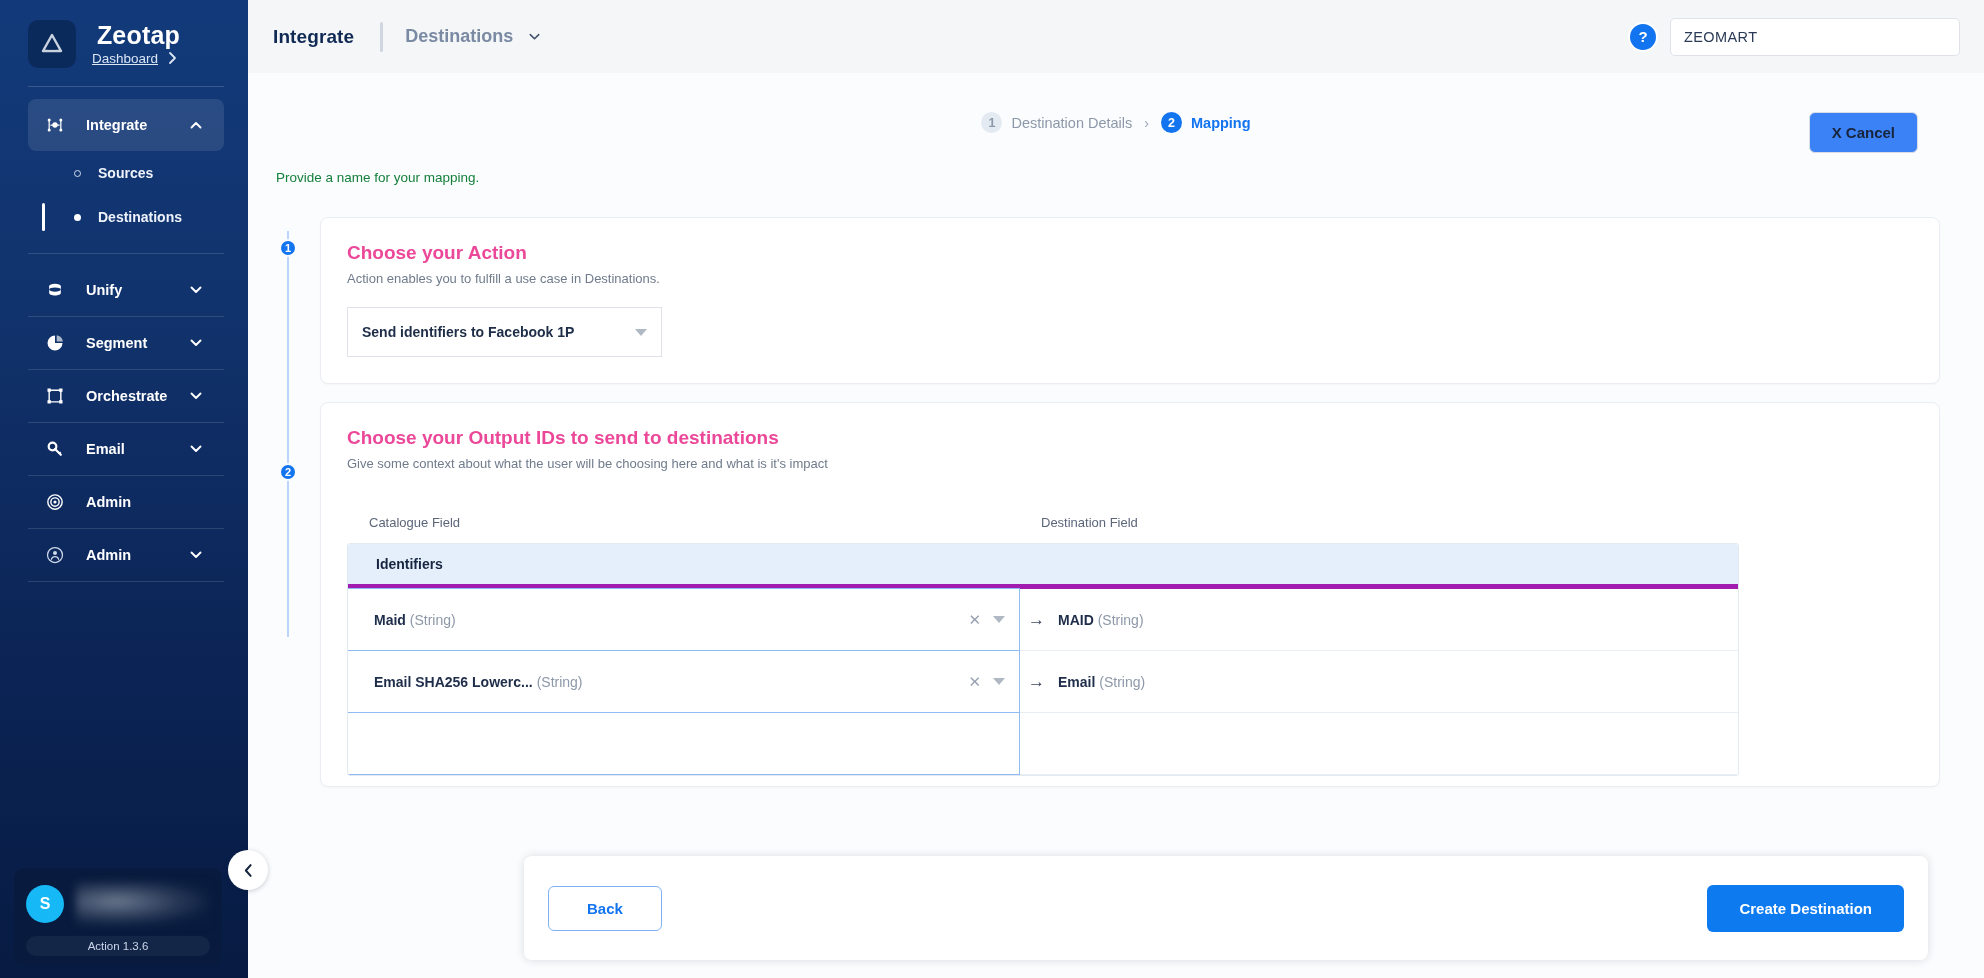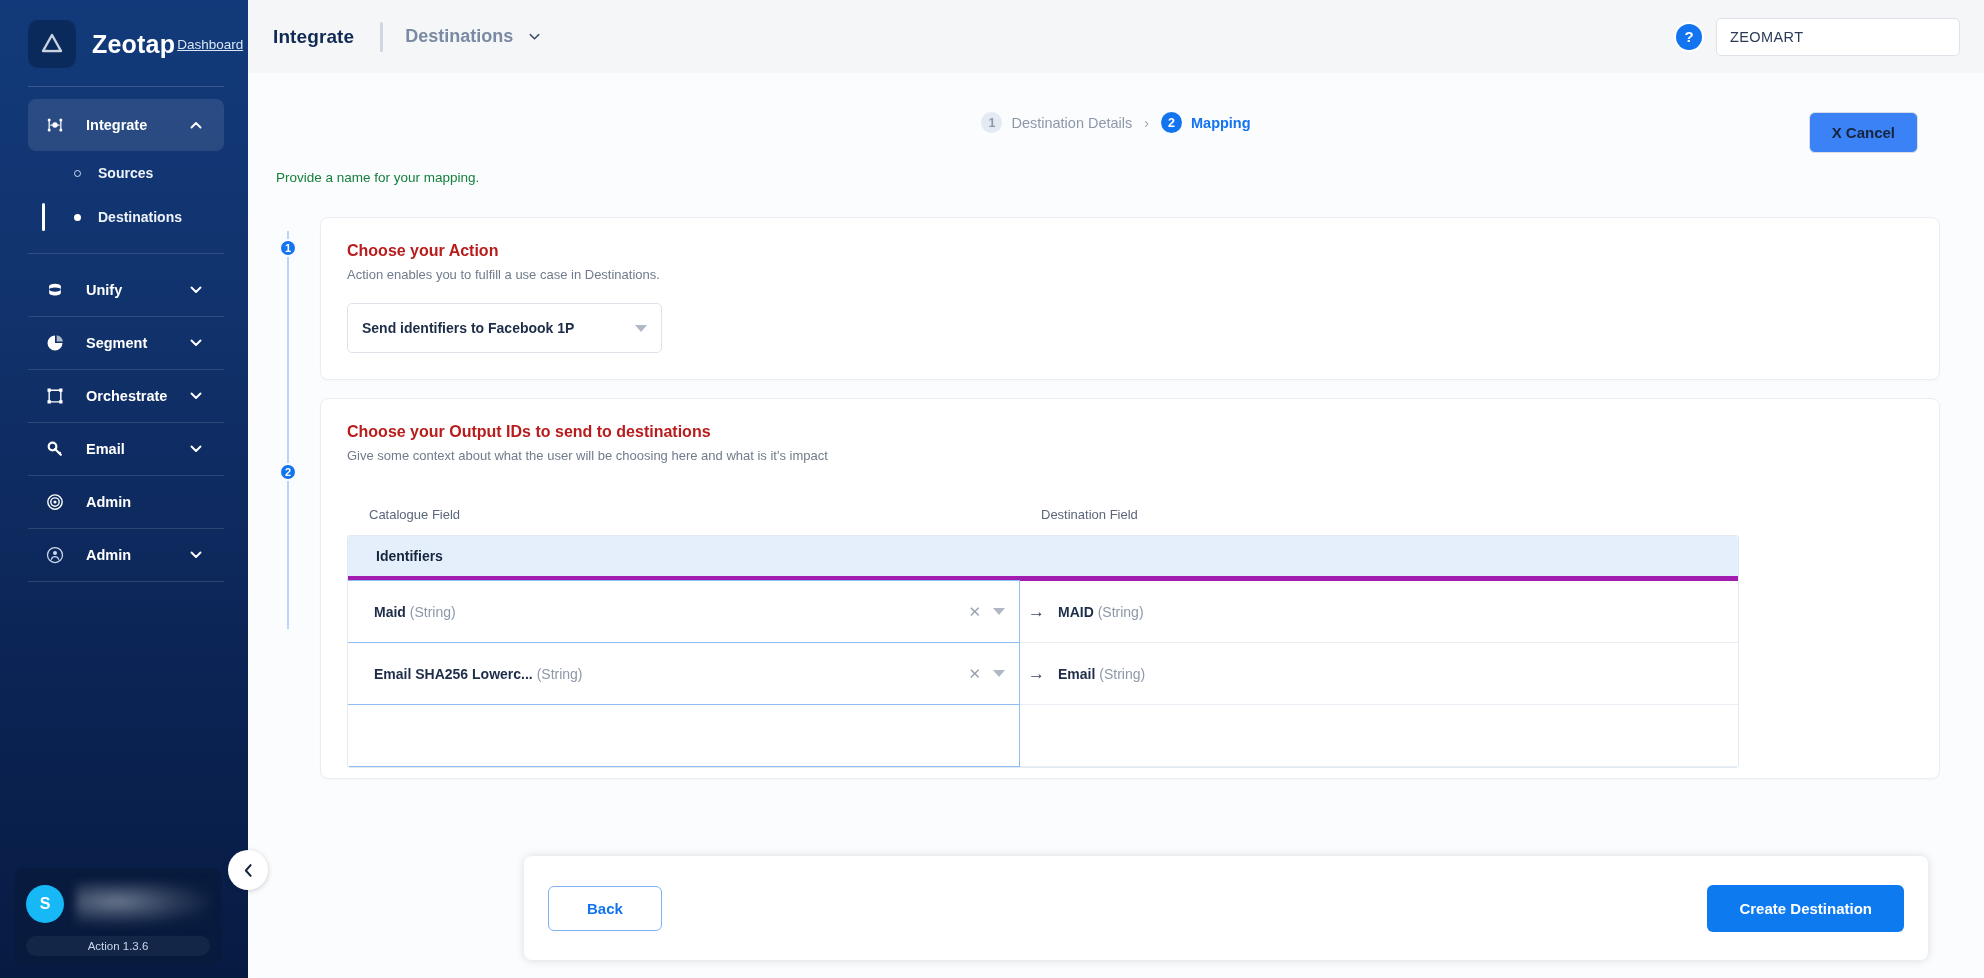--- a/index.html
+++ b/index.html
@@ -21,21 +21,21 @@
     overflow: hidden;
   }
   .sb-inner { position:absolute; left:28px; top:16px; right:0; bottom:0; }
 
   .brand { display: flex; align-items: center; gap: 16px; padding: 4px 0 0 0; }
   .brand-logo {
     width: 48px; height: 48px; border-radius: 10px;
     background: #0b2a5c; display: flex; align-items: center; justify-content: center;
     flex: 0 0 48px;
   }
-  .brand-text { display: flex; flex-direction: row; gap: 2px; text-align: right; }
+  .brand-text { display: flex; flex-direction: column; gap: 2px; text-align: right; }
   .brand-name { font-size: 25px; font-weight: 700; letter-spacing: .2px; line-height: 1.05; }
   .brand-dash { font-size: 13.5px; color: #dbe6f5; display: flex; align-items: center; gap: 6px; }
   .brand-dash span.lbl { text-decoration: underline; }
 
   .sb-divider { height: 1px; background: rgba(255,255,255,.16); margin: 18px 24px 0 0; }
 
   .nav-item {
     display: flex; align-items: center; height: 52px;
     padding: 0 20px 0 14px; margin-right: 24px;
     border-radius: 8px; cursor: pointer; position: relative;
@@ -95,21 +95,21 @@
   .hdr-vline { width: 3px; height: 30px; background: #cfd6e0; margin: 0 22px 0 26px; border-radius: 2px; }
   .hdr-sub { font-size: 18px; font-weight: 700; color: #7b8aa3; display:flex; align-items:center; gap: 14px; }
   .hdr-right { margin-left: auto; display: flex; align-items: center; gap: 14px; }
   .help-btn {
     width: 26px; height: 26px; border-radius: 50%; background: #1374f0;
     display:flex; align-items:center; justify-content:center; cursor:pointer;
     box-shadow: 0 0 0 2px #fff;
   }
   .help-btn span { color:#fff; font-size: 15px; font-weight: 700; line-height: 1; }
   .org-box {
-    width: 244px; height: 38px; border: 1px solid #dfe3e9; border-radius: 5px;
+    width: 290px; height: 38px; border: 1px solid #dfe3e9; border-radius: 5px;
     background: #fff; display:flex; align-items:center; padding: 0 13px;
     font-size: 14.5px; color: #2b3b57; letter-spacing: .4px;
   }
 
   
   .main {
     position: absolute; left: 248px; top: 73px; right: 0; bottom: 0;
     background: #fbfcfd; overflow: hidden;
   }
   .stepper {
@@ -150,26 +150,26 @@
     border: 2px solid #fbfcfd;
   }
   .bullet.b1 { top: 22px; }
   .bullet.b2 { top: 246px; }
 
   .card {
     background: #fff; border: 1px solid #eaeef3; border-radius: 8px;
     margin-bottom: 18px; padding: 24px 26px 26px 26px; width: 1620px;
     box-shadow: 0 1px 2px rgba(28,43,69,.03);
   }
-  .card-title { font-size: 16px; font-weight: 700; color: #b91c1c; }
+  .card-title { font-size: 19px; font-weight: 700; color: #ec4899; }
   .card-desc { font-size: 13px; color: #707b8c; margin-top: 7px; }
 
   .select-box {
     margin-top: 21px; width: 315px; height: 50px;
-    border: 1px solid #dfe3e9; border-radius: 5px; background: #fff;
+    border: 1px solid #dfe3e9; border-radius: 0; background: #fff;
     display:flex; align-items:center; padding: 0 14px; cursor: pointer;
   }
   .select-val { font-size: 14px; font-weight: 700; color: #1d2c47; flex:1; }
   .caret { width:0;height:0;border-left:6px solid transparent;border-right:6px solid transparent;border-top:7px solid #b0b8c4; }
 
   
   .tbl-wrap { margin-top: 44px; }
   .tbl-head { display:flex; font-size: 13px; color: #5b6679; padding: 0 0 13px 22px; }
   .th-cat { width: 672px; }
   .th-dest { flex: 1; }

